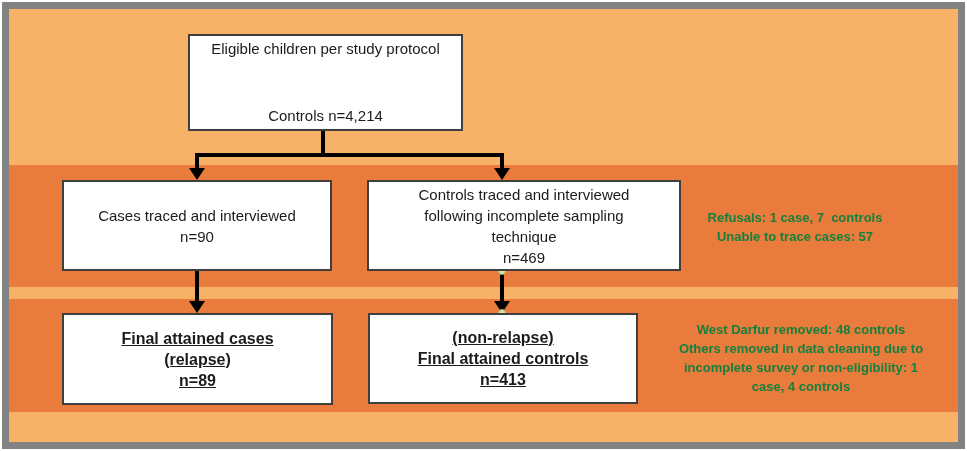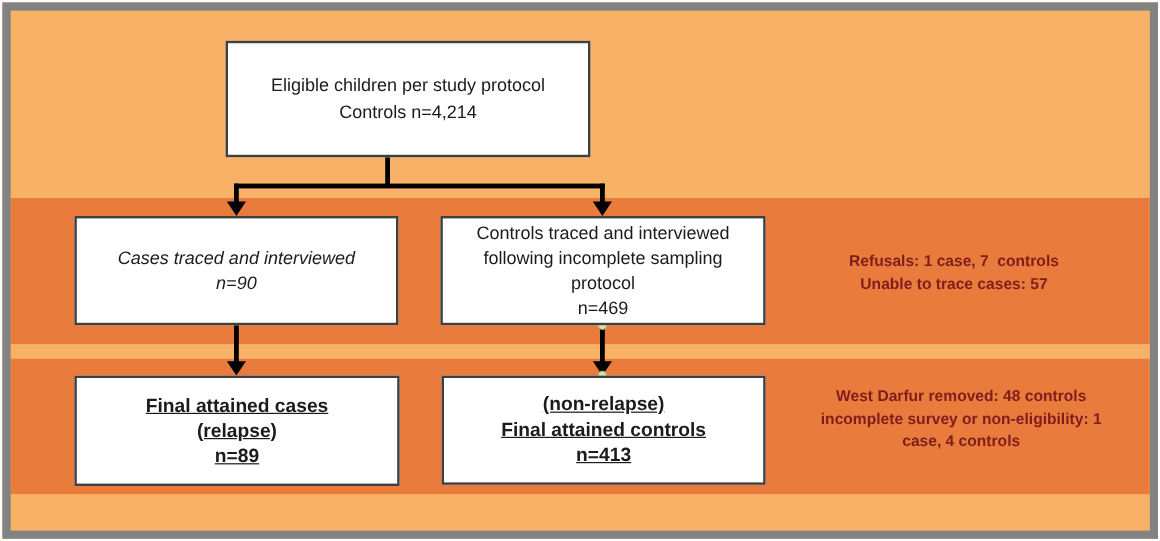--- a/index.html
+++ b/index.html
@@ -18,23 +18,23 @@
 
   .overlay{position:absolute;left:0;top:0;width:967px;height:451px;}
 
   .node{
     position:absolute;box-sizing:border-box;background:#ffffff;
     border:2px solid #3F3F3F;display:flex;flex-direction:column;
     justify-content:center;align-items:center;text-align:center;
     color:#1B1B1B;font-size:15px;line-height:21px;padding:2px 6px;
   }
   .node.bold{font-weight:700;font-size:16px;text-decoration:underline;}
-  #node-eligible{left:188px;top:34px;width:304px;height:97px;line-height:22px;}
-  #node-cases-traced{left:62px;top:180px;width:270px;height:91px;font-style:italic;}
-  #node-controls-traced{left:367px;top:180px;width:271px;height:91px;line-height:21px;}
+  #node-eligible{left:188px;top:34px;width:275px;height:97px;line-height:22px;justify-content:space-between;}
+  #node-cases-traced{left:62px;top:180px;width:270px;height:91px;}
+  #node-controls-traced{left:367px;top:180px;width:314px;height:91px;line-height:21px;}
   #node-final-cases{left:62px;top:313px;width:271px;height:92px;}
   #node-final-controls{left:368px;top:313px;width:270px;height:91px;}
 
   .conn{position:absolute;background:#000000;}
   .stub-v{left:321px;top:131px;width:4px;height:24px;}
   .split-h{left:195px;top:153px;width:309px;height:4px;}
   .drop-left{left:195px;top:153px;width:4px;height:17px;}
   .drop-right{left:500px;top:153px;width:4px;height:17px;}
   .arrow-mid-left{left:195px;top:271px;width:4px;height:32px;}
   .arrow-mid-right{left:500px;top:271px;width:4px;height:32px;}
@@ -50,21 +50,21 @@
   .head-br{left:494px;top:301px;}
 
   .dot{
     position:absolute;width:8px;height:8px;border-radius:50%;
     background:#D9E3AE;border:1px solid #A9B673;box-sizing:border-box;
   }
   .dot-a{left:498px;top:267px;}
   .dot-b{left:498px;top:309px;}
 
   .annotation{
-    position:absolute;color:#7f1d1d;font-weight:700;font-size:13px;
+    position:absolute;color:#15803d;font-weight:700;font-size:13px;
     line-height:19px;text-align:center;
   }
   .annotation .line{white-space:pre-wrap;}
   #ann-refusals{left:650px;top:208px;width:290px;}
   #ann-removed{left:648px;top:320px;width:306px;}
 </style>
 </head>
 <body>
 
 <div class="canvas">
@@ -98,21 +98,21 @@
     </div>
 
     <div class="node" id="node-cases-traced">
       <div>Cases traced and interviewed</div>
       <div>n=90</div>
     </div>
 
     <div class="node" id="node-controls-traced">
       <div>Controls traced and interviewed</div>
       <div>following incomplete sampling</div>
-      <div>protocol</div>
+      <div>technique</div>
       <div>n=469</div>
     </div>
 
     <div class="node bold" id="node-final-cases">
       <div>Final attained cases</div>
       <div>(relapse)</div>
       <div>n=89</div>
     </div>
 
     <div class="node bold" id="node-final-controls">
@@ -121,18 +121,19 @@
       <div>n=413</div>
     </div>
 
     <div class="annotation" id="ann-refusals">
       <div class="line">Refusals: 1 case, 7  controls</div>
       <div class="line">Unable to trace cases: 57</div>
     </div>
 
     <div class="annotation" id="ann-removed">
       <div class="line">West Darfur removed: 48 controls</div>
+      <div class="line">Others removed in data cleaning due to</div>
       <div class="line">incomplete survey or non-eligibility: 1</div>
       <div class="line">case, 4 controls</div>
     </div>
 
   </div>
 </div>
 
 </body></html>

